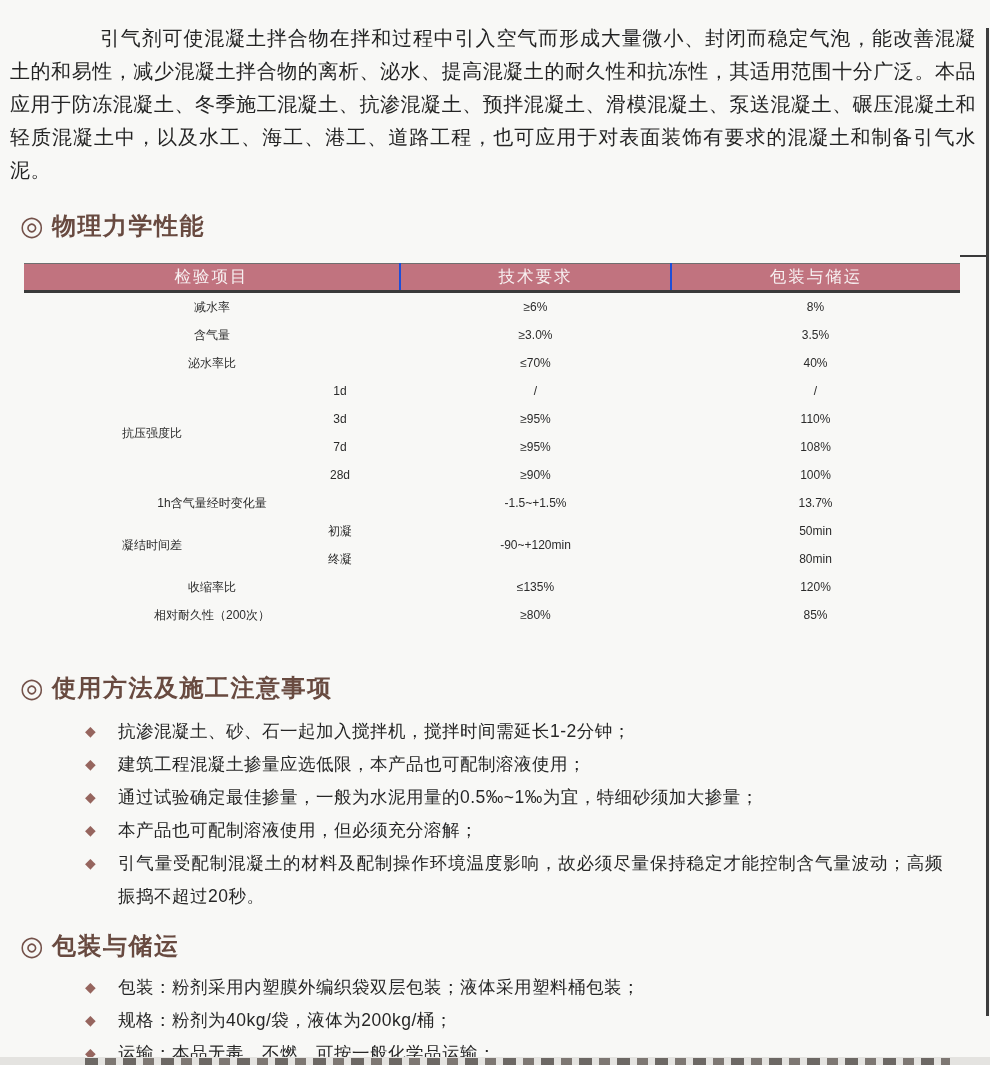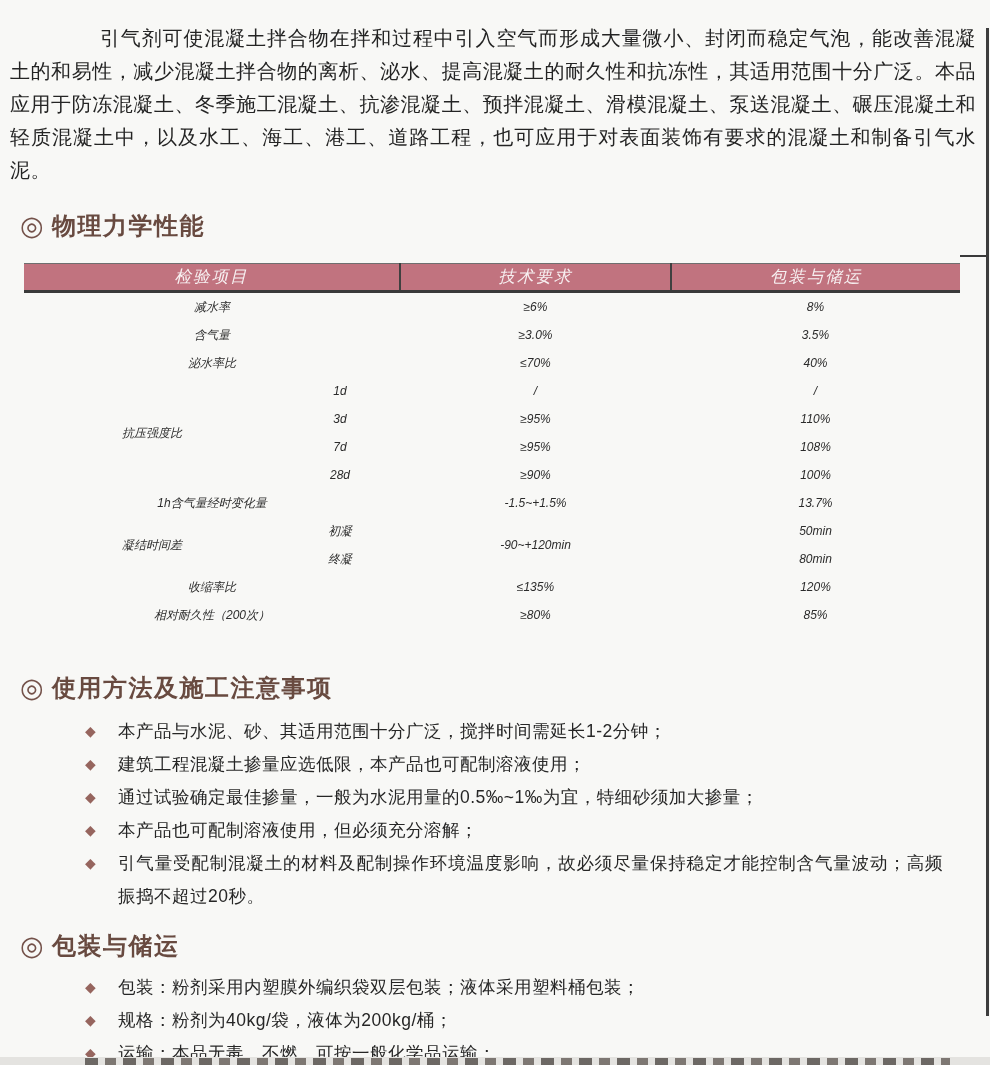--- a/index.html
+++ b/index.html
@@ -42,34 +42,33 @@
   }
   .mt-h1 { margin-top:24px; }
   .mt-h2 { margin-top:44px; }
   .mt-h3 { margin-top:18px; }
   
   .spec-table {
     border-collapse:collapse;
     table-layout:fixed;
     width:936px;
     margin:22px 0 12px 24px;
-    font-style:italic;
   }
   .spec-table th {
     background:#c1737f;
     color:#f7f0f1;
     font-weight:normal;
     font-size:16.5px;
     height:26px;
     padding:0;
     letter-spacing:2px;
     border-top:1px solid #6f6f6f;
     border-bottom:3px solid #3a3a3a;
   }
-  .spec-table th + th { border-left:2px solid #404040; }
+  .spec-table th + th { border-left:2px solid #1d4ed8; }
   .spec-table td {
     text-align:center;
     vertical-align:middle;
     font-size:12px;
     height:28px;
     padding:0;
     color:#2b2b2b;
   }
   
   .hdr-line-ext {
@@ -217,21 +216,21 @@
   <div class="hdr-line-ext"></div>
 
   <h2 class="sec mt-h2">
     <span class="marker">◎</span>
     <span>使用方法及施工注意事项</span>
   </h2>
 
   <div class="notes mt-l1">
       <div class="note-item">
         <span class="bullet">◆</span>
-        <span class="note-text">本产品与水泥、砂、其适用范围十分广泛，搅拌时间需延长1-2分钟；</span>
+        <span class="note-text">抗渗混凝土、砂、石一起加入搅拌机，搅拌时间需延长1-2分钟；</span>
       </div>
       <div class="note-item">
         <span class="bullet">◆</span>
         <span class="note-text">建筑工程混凝土掺量应选低限，本产品也可配制溶液使用；</span>
       </div>
       <div class="note-item">
         <span class="bullet">◆</span>
         <span class="note-text">通过试验确定最佳掺量，一般为水泥用量的0.5‰~1‰为宜，特细砂须加大掺量；</span>
       </div>
       <div class="note-item">

